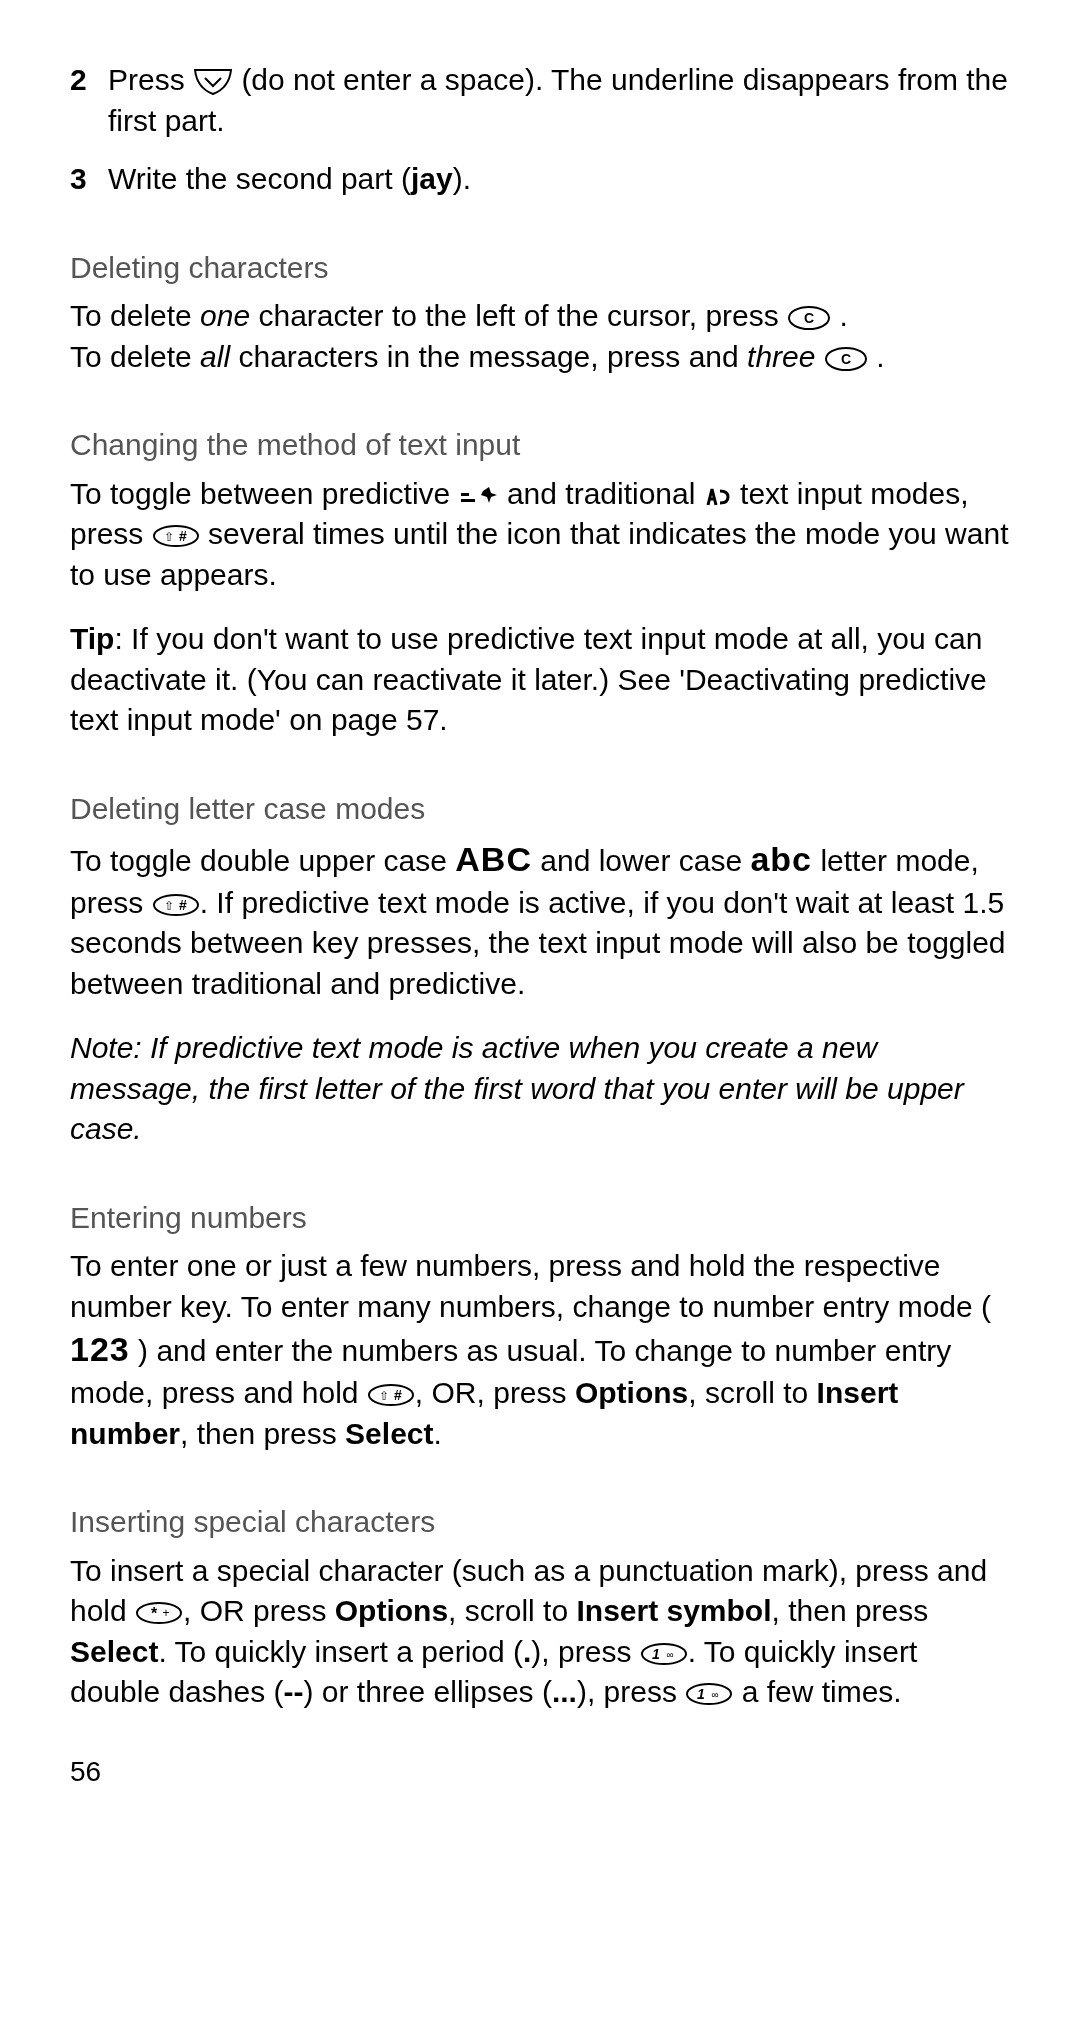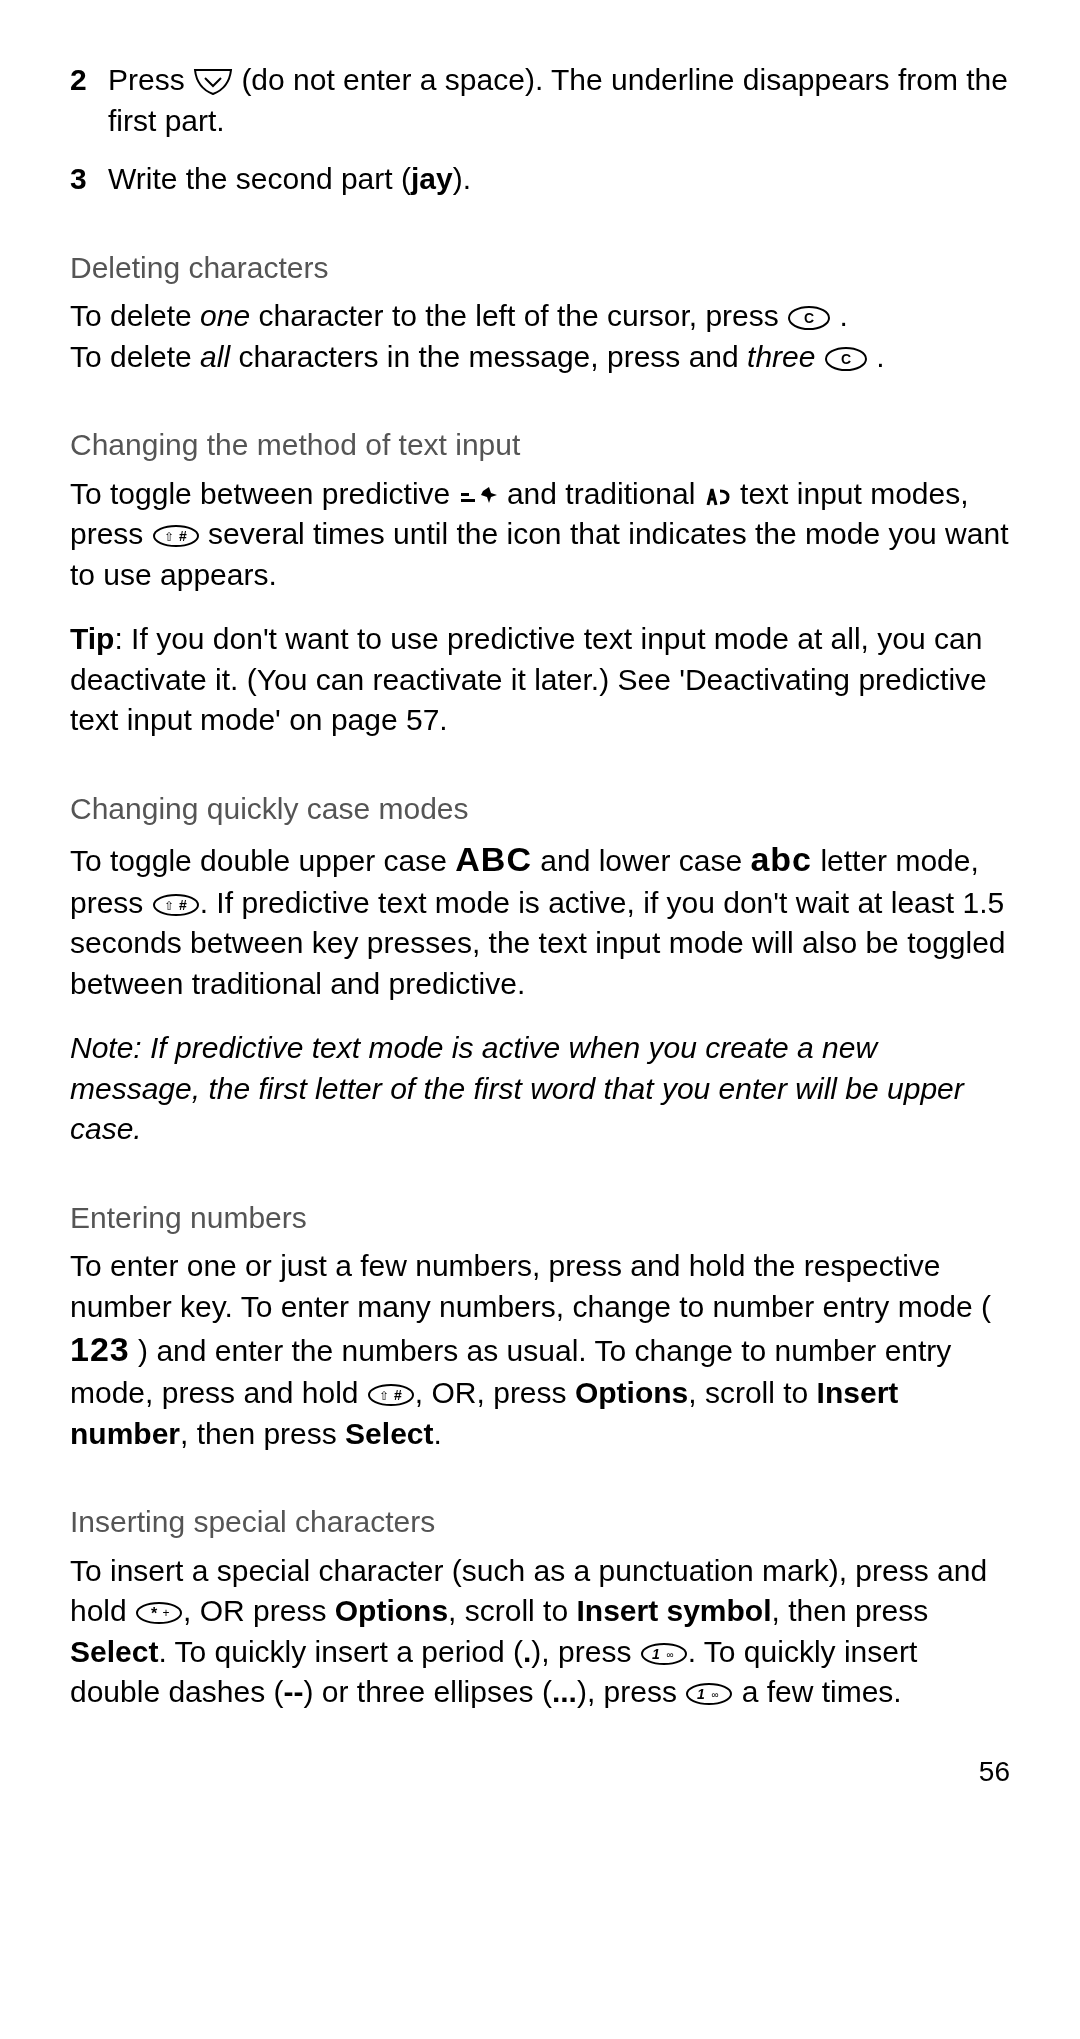--- a/index.html
+++ b/index.html
@@ -45,21 +45,21 @@
     display: inline-block;
     vertical-align: middle;
   }
   .tiny-label {
     font-family: Arial, sans-serif;
     font-weight: 900;
     font-size: 34px;
     letter-spacing: 1px;
   }
   .pagenum {
-    text-align: right;
+    text-align: left;
     margin-top: 40px;
     font-size: 28px;
   }
 </style>
 </head>
 <body>
 
 <div class="page">
 
   <div class="list-row">
@@ -115,21 +115,21 @@
       <ellipse cx="24" cy="12" rx="22" ry="10" fill="none" stroke="#000" stroke-width="2"></ellipse>
       <text x="17" y="17" text-anchor="middle" font-size="12" font-family="Arial">⇧</text>
       <text x="31" y="17" text-anchor="middle" font-size="14" font-family="Arial" font-weight="bold">#</text>
     </svg>
     <span> several times until the icon that indicates the mode you want to use appears.</span>
   </div>
   <div class="para">
     <b>Tip</b><span>: If you don't want to use predictive text input mode at all, you can deactivate it. (You can reactivate it later.) See 'Deactivating predictive text input mode' on page 57.</span>
   </div>
 
-  <div class="section-title">Changing quickly case modes</div>
+  <div class="section-title">Deleting letter case modes</div>
   <div class="para">
     <span>To toggle double upper case </span>
     <span class="tiny-label">ABC</span>
     <span> and lower case </span>
     <span class="tiny-label">abc</span>
     <span> letter mode, press </span>
     <svg class="small-icon" width="48" height="24" viewBox="0 0 48 24">
       <ellipse cx="24" cy="12" rx="22" ry="10" fill="none" stroke="#000" stroke-width="2"></ellipse>
       <text x="17" y="17" text-anchor="middle" font-size="12" font-family="Arial">⇧</text>
       <text x="31" y="17" text-anchor="middle" font-size="14" font-family="Arial" font-weight="bold">#</text>

